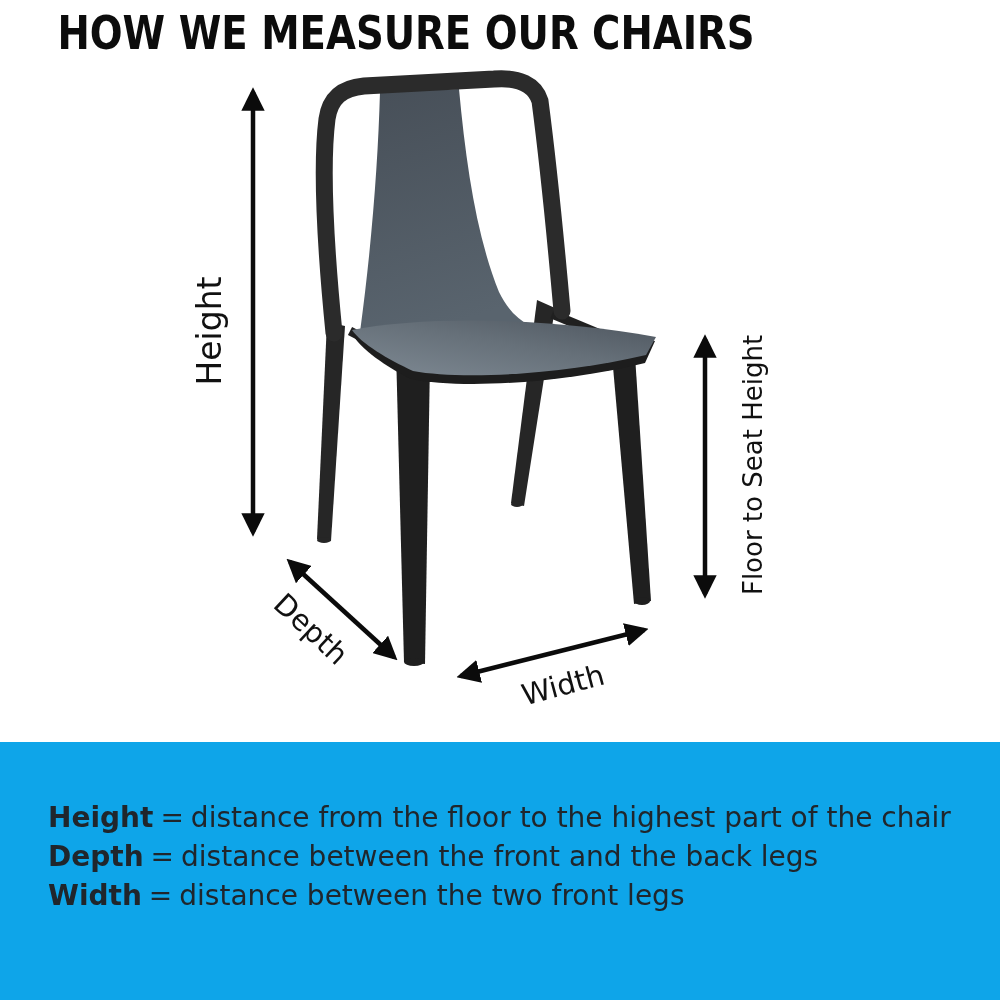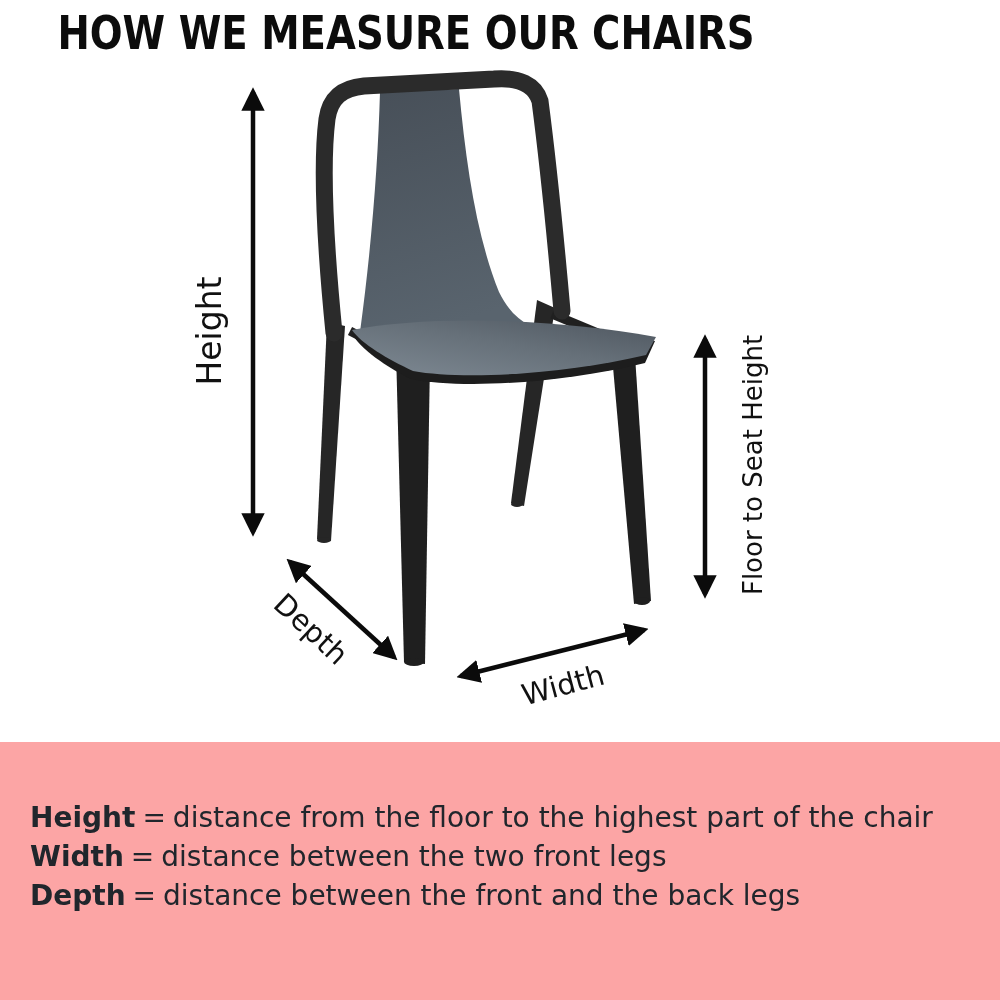--- a/index.html
+++ b/index.html
@@ -18,23 +18,23 @@
     letter-spacing:0px;white-space:nowrap;
     transform:scaleX(0.84);transform-origin:50% 50%;
   }
   #diagram{position:absolute;top:0;left:0;}
   .svg-label{
     font-family:"DejaVu Sans","Liberation Sans",sans-serif;
     fill:#111111;
   }
   .strip{
     position:absolute;left:0;top:742px;width:1000px;height:258px;
-    background:#fca5a5;
+    background:#0ea5e9;
     box-sizing:border-box;
-    padding:56px 0 0 30px;
+    padding:56px 0 0 48px;
     color:#20262c;
   }
   .def-row{
     font-size:28px;line-height:39px;white-space:nowrap;
   }
   .def-row .term{font-weight:bold;}
   .def-row .eq{margin:0 7px;}
 </style>
 </head>
 <body>
@@ -93,18 +93,18 @@
   <text class="svg-label" x="753" y="465" font-size="26" text-anchor="middle" dominant-baseline="central" transform="rotate(-90 753 465)">Floor to Seat Height</text>
   <text class="svg-label" x="311" y="629" font-size="29" text-anchor="middle" dominant-baseline="central" transform="rotate(43 311 629)">Depth</text>
   <text class="svg-label" x="563" y="685" font-size="29" text-anchor="middle" dominant-baseline="central" transform="rotate(-15 563 685)">Width</text>
 </svg>
 
 <div class="strip">
   <div class="def-row">
     <span class="term">Height</span><span class="eq">=</span><span>distance from the floor to the highest part of the chair</span>
   </div>
   <div class="def-row">
-    <span class="term">Width</span><span class="eq">=</span><span>distance between the two front legs</span>
+    <span class="term">Depth</span><span class="eq">=</span><span>distance between the front and the back legs</span>
   </div>
   <div class="def-row">
-    <span class="term">Depth</span><span class="eq">=</span><span>distance between the front and the back legs</span>
+    <span class="term">Width</span><span class="eq">=</span><span>distance between the two front legs</span>
   </div>
 </div>
 
 </body></html>

